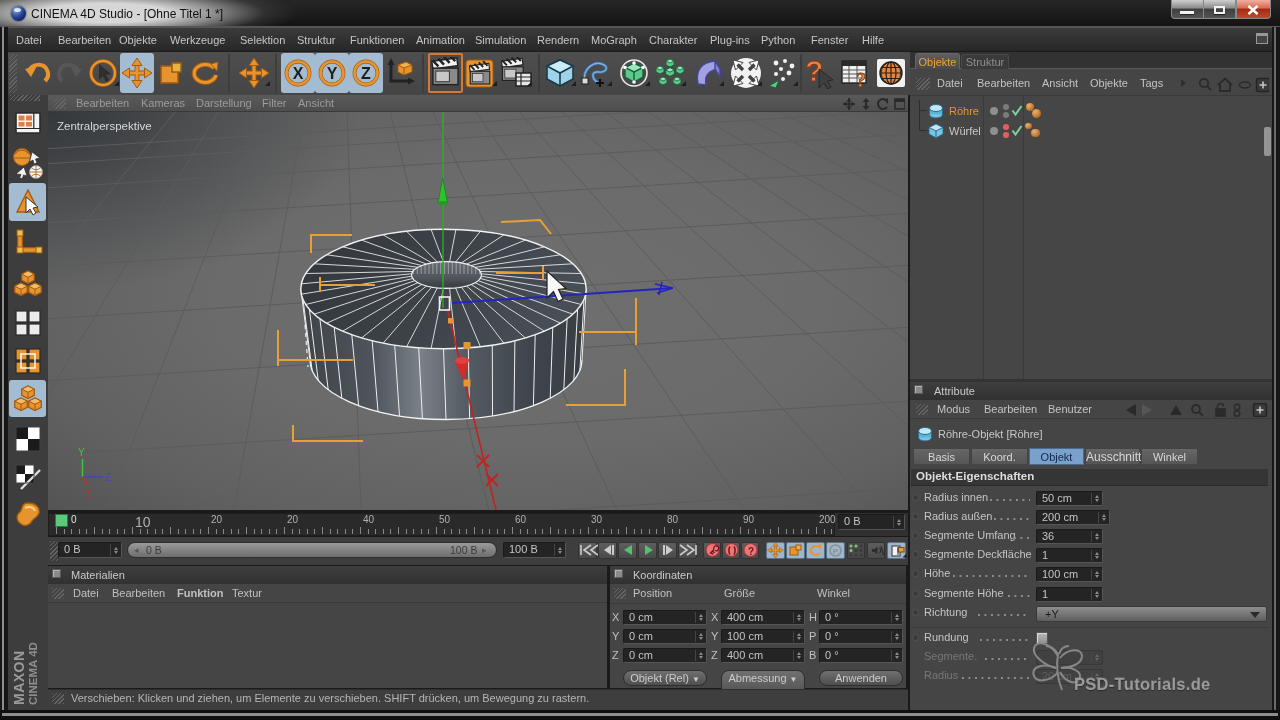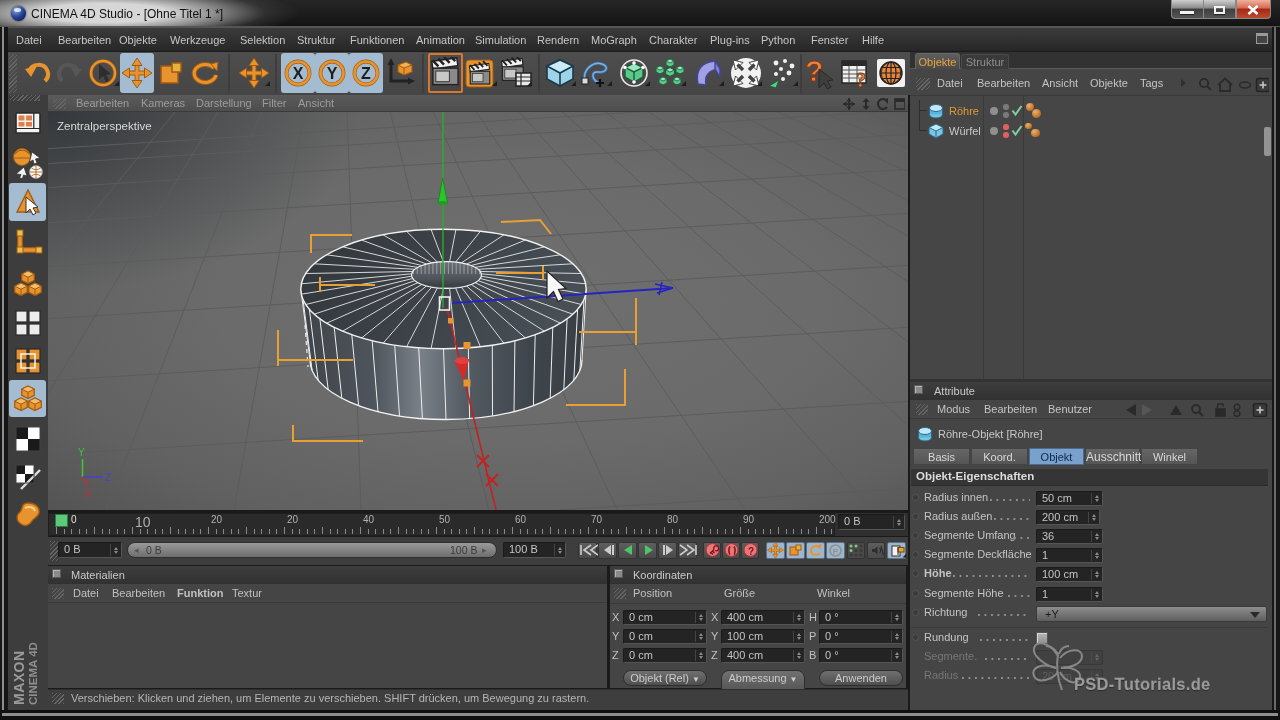--- a/index.html
+++ b/index.html
@@ -663,21 +663,21 @@
 <div class="abs" style="left:48px;top:513px;width:860px;height:23px;background:#303030;"></div>
 <div class="abs" style="left:48px;top:513px;width:787px;height:23px;background:#2a2a2a;border:1px solid #1e1e1e;"></div>
 <div class="abs" style="left:55px;top:514px;width:13px;height:13px;background:#5dc97a;border:1px solid #2a7a42;"></div>
 <div class="abs" style="left:71px;top:514px;color:#e0e0e0;font-size:10px;font-weight:normal;white-space:nowrap;">0</div>
 <div class="abs" style="left:135px;top:514px;color:#b0b0b0;font-size:14px;font-weight:normal;white-space:nowrap;">10</div>
 <div class="abs" style="left:211px;top:514px;color:#b0b0b0;font-size:10px;font-weight:normal;white-space:nowrap;">20</div>
 <div class="abs" style="left:287px;top:514px;color:#b0b0b0;font-size:10px;font-weight:normal;white-space:nowrap;">20</div>
 <div class="abs" style="left:363px;top:514px;color:#b0b0b0;font-size:10px;font-weight:normal;white-space:nowrap;">40</div>
 <div class="abs" style="left:439px;top:514px;color:#b0b0b0;font-size:10px;font-weight:normal;white-space:nowrap;">50</div>
 <div class="abs" style="left:515px;top:514px;color:#b0b0b0;font-size:10px;font-weight:normal;white-space:nowrap;">60</div>
-<div class="abs" style="left:591px;top:514px;color:#b0b0b0;font-size:10px;font-weight:normal;white-space:nowrap;">70</div>
+<div class="abs" style="left:591px;top:514px;color:#b0b0b0;font-size:10px;font-weight:normal;white-space:nowrap;">30</div>
 <div class="abs" style="left:667px;top:514px;color:#b0b0b0;font-size:10px;font-weight:normal;white-space:nowrap;">80</div>
 <div class="abs" style="left:743px;top:514px;color:#b0b0b0;font-size:10px;font-weight:normal;white-space:nowrap;">90</div>
 <div class="abs" style="left:819px;top:514px;color:#b0b0b0;font-size:10px;font-weight:normal;white-space:nowrap;">200</div>
 <div style="position:absolute;left:56.0px;top:527px;width:1px;height:7px;background:#888;"></div>
 <div style="position:absolute;left:63.6px;top:529px;width:1px;height:5px;background:#888;"></div>
 <div style="position:absolute;left:71.2px;top:529px;width:1px;height:5px;background:#888;"></div>
 <div style="position:absolute;left:78.8px;top:529px;width:1px;height:5px;background:#888;"></div>
 <div style="position:absolute;left:86.4px;top:529px;width:1px;height:5px;background:#888;"></div>
 <div style="position:absolute;left:94.0px;top:527px;width:1px;height:7px;background:#888;"></div>
 <div style="position:absolute;left:101.6px;top:529px;width:1px;height:5px;background:#888;"></div>
@@ -1057,39 +1057,39 @@
 <div class="abs" style="left:912px;top:494px;width:7px;height:7px;border-radius:50%;background:#3a3a3a;border:1px solid #555;"></div>
 <div class="abs" style="left:924px;top:491px;color:#c4c4c4;font-size:11px;font-weight:normal;white-space:nowrap;">Radius innen</div>
 <div class="dotlead" style="left:990px;top:499px;width:40px;"></div>
 <div class="fld" style="left:1036px;top:491px;width:67px;height:15px;">50 cm<div class="spin">
       <i class="up"></i>
       <i class="dn"></i>
     </div></div>
 <div class="abs" style="left:912px;top:513px;width:7px;height:7px;border-radius:50%;background:#3a3a3a;border:1px solid #555;"></div>
 <div class="abs" style="left:924px;top:510px;color:#c4c4c4;font-size:11px;font-weight:normal;white-space:nowrap;">Radius außen</div>
 <div class="dotlead" style="left:994px;top:518px;width:36px;"></div>
-<div class="fld" style="left:1036px;top:510px;width:64px;height:15px;">200 cm<div class="spin">
+<div class="fld" style="left:1036px;top:510px;width:74px;height:15px;">200 cm<div class="spin">
       <i class="up"></i>
       <i class="dn"></i>
     </div></div>
 <div class="abs" style="left:912px;top:532px;width:7px;height:7px;border-radius:50%;background:#3a3a3a;border:1px solid #555;"></div>
 <div class="abs" style="left:924px;top:529px;color:#c4c4c4;font-size:11px;font-weight:normal;white-space:nowrap;">Segmente Umfang</div>
 <div class="dotlead" style="left:1014px;top:537px;width:16px;"></div>
 <div class="fld" style="left:1036px;top:529px;width:67px;height:15px;">36<div class="spin">
       <i class="up"></i>
       <i class="dn"></i>
     </div></div>
 <div class="abs" style="left:912px;top:551px;width:7px;height:7px;border-radius:50%;background:#3a3a3a;border:1px solid #555;"></div>
 <div class="abs" style="left:924px;top:548px;color:#c4c4c4;font-size:11px;font-weight:normal;white-space:nowrap;">Segmente Deckfläche</div>
 <div class="fld" style="left:1036px;top:548px;width:67px;height:15px;">1<div class="spin">
       <i class="up"></i>
       <i class="dn"></i>
     </div></div>
 <div class="abs" style="left:912px;top:570px;width:7px;height:7px;border-radius:50%;background:#3a3a3a;border:1px solid #555;"></div>
-<div class="abs" style="left:924px;top:567px;color:#c4c4c4;font-size:11px;font-weight:bold;white-space:nowrap;">Höhe</div>
+<div class="abs" style="left:924px;top:567px;color:#c4c4c4;font-size:11px;font-weight:normal;white-space:nowrap;">Höhe</div>
 <div class="dotlead" style="left:953px;top:575px;width:77px;"></div>
 <div class="fld" style="left:1036px;top:567px;width:67px;height:15px;">100 cm<div class="spin">
       <i class="up"></i>
       <i class="dn"></i>
     </div></div>
 <div class="abs" style="left:912px;top:590px;width:7px;height:7px;border-radius:50%;background:#3a3a3a;border:1px solid #555;"></div>
 <div class="abs" style="left:924px;top:587px;color:#c4c4c4;font-size:11px;font-weight:normal;white-space:nowrap;">Segmente Höhe</div>
 <div class="dotlead" style="left:1008px;top:595px;width:22px;"></div>
 <div class="fld" style="left:1036px;top:587px;width:67px;height:15px;">1<div class="spin">
       <i class="up"></i>

